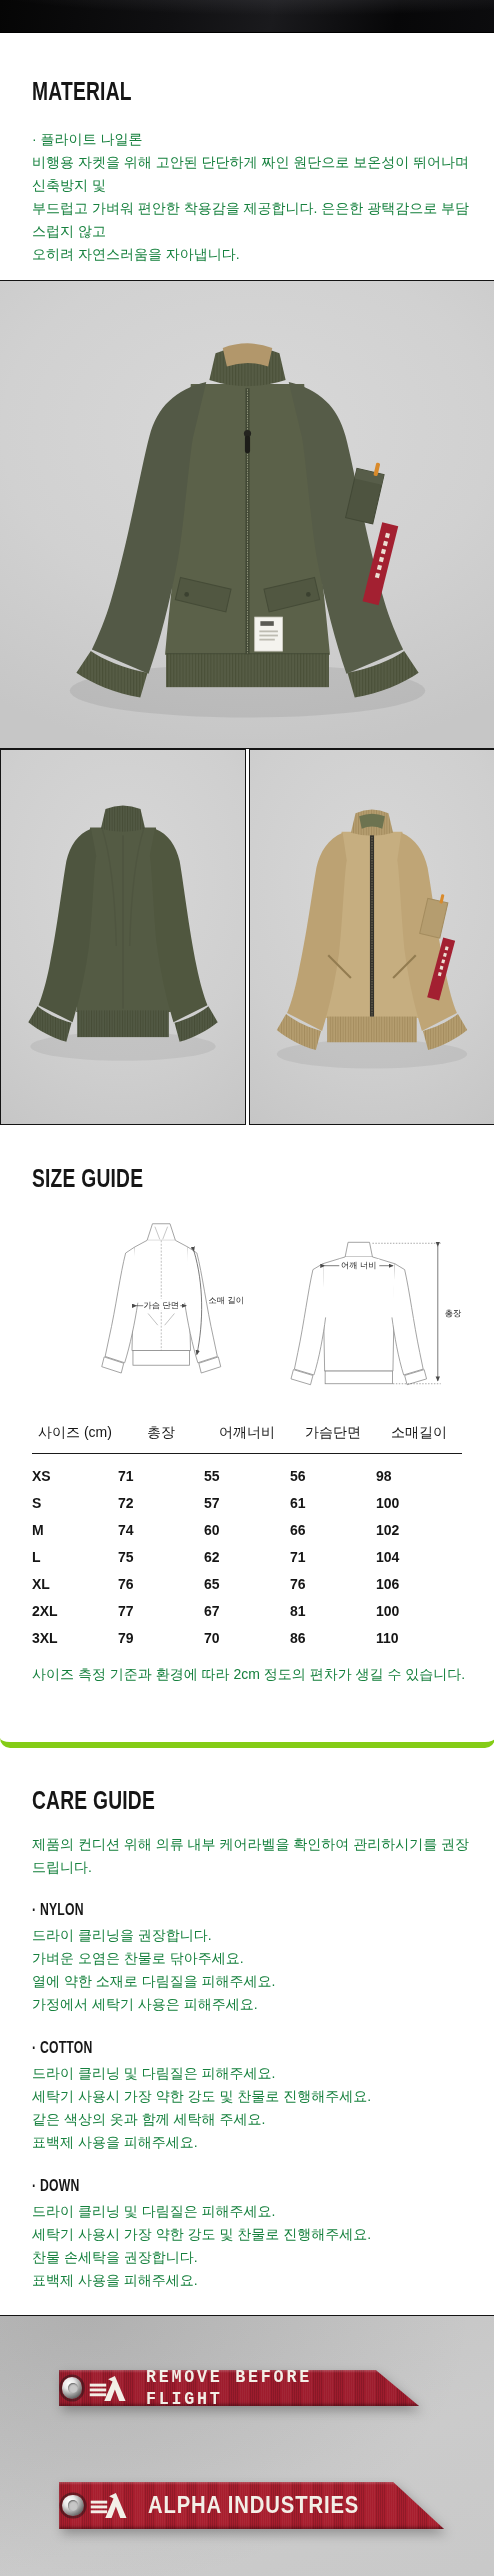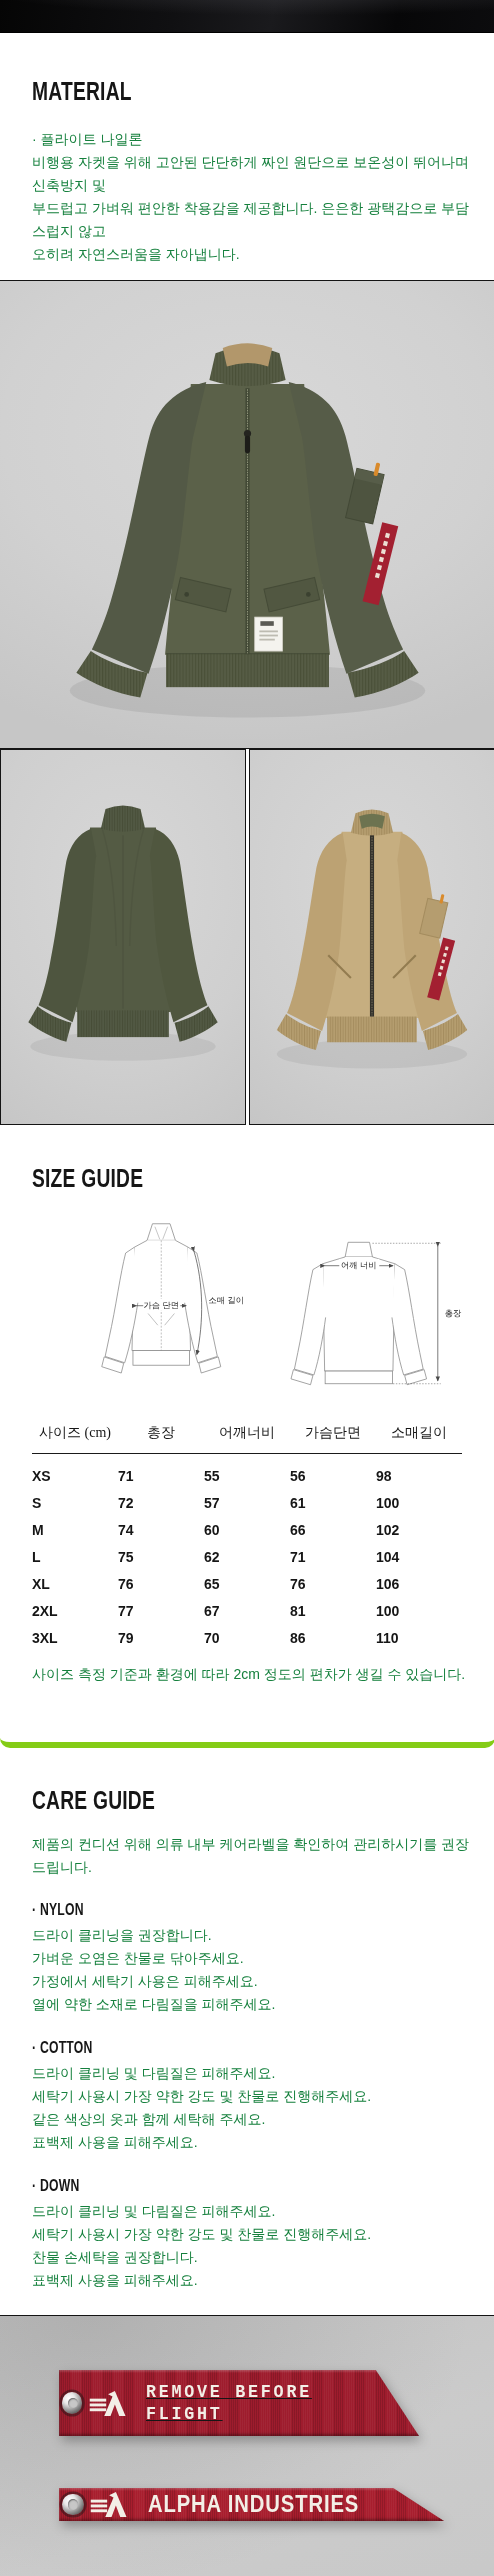--- a/index.html
+++ b/index.html
@@ -29,21 +29,21 @@
   .photo-lg { height:469px; width:495px; border-top:1px solid #141414; border-bottom:1px solid #141414;
     background: radial-gradient(90% 70% at 50% 32%, #d8d8d8 0%, #d1d1d1 55%, #c6c6c6 100%); overflow:hidden; }
   .photo-pair { height:376px; width:495px; display:flex; gap:2.6px; background:#fff; }
   .photo-pair .pane { flex:1 1 0; border:1px solid #141414;
     background: radial-gradient(95% 80% at 50% 35%, #d7d7d7 0%, #cfcfcf 60%, #c5c5c5 100%); overflow:hidden; }
 
   
   .sec-size { height:623px; padding-top:40px; border-bottom:6px solid #84cc16; }
   .diagram-wrap { margin-top:14.4px; }
   .size-table { width:430px; margin-top:18.5px; font-size:14px; }
-  .size-table .hrow { display:grid; grid-template-columns:repeat(5,1fr); text-align:center; padding-bottom:11.3px;font-family:Liberation Serif, serif; }
+  .size-table .hrow { display:grid; grid-template-columns:repeat(5,1fr); text-align:center; padding-bottom:11.3px; }
   .size-table .hd { font-weight:400; }
   .size-table .rows { border-top:1px solid #1a1a1a; padding-top:8.2px; }
   .size-table .row { display:grid; grid-template-columns:repeat(5,1fr); text-align:left; height:27px; align-items:center;font-weight:bold; }
   .size-note { margin-top:12px; }
 
   
   .sec-care { height:567px; padding-top:39px; }
   .sec-care .intro { margin-top:19.6px; }
   .care-block { margin-top:21.6px; }
   .care-block .sub-title { margin-bottom:5.2px; }
@@ -53,23 +53,23 @@
     border-top:1px solid #141414; border-bottom:1px solid #141414;
     background:
       radial-gradient(140% 120% at 18% 0%, rgba(90,90,90,.18), rgba(0,0,0,0) 55%),
       linear-gradient(160deg,#c2c2c2 0%, #cbcbcb 45%, #c7c7c7 100%);
     overflow:hidden; }
   .tag { position:absolute; left:59px; display:flex; align-items:center;
     filter:drop-shadow(3.6px 5.2px 5.2px rgba(0,0,0,.28)); }
   .tag .rib-tex { position:absolute; inset:0; opacity:.85;
     background:repeating-linear-gradient(90deg, rgba(0,0,0,.16) 0 0.5px, rgba(255,255,255,.05) 0.5px 1px, rgba(0,0,0,0) 1px 2.1px); }
   .tag .edge { position:absolute; inset:0; box-shadow:inset 0 1.5px 2.1px rgba(255,255,255,.22), inset 0 -2.1px 3.1px rgba(0,0,0,.35); }
-  .tag1 { top:54px; width:360px; height:66px;text-decoration:underline; }
+  .tag1 { top:54px; width:360px; height:36px; }
   .tag1 .shape { clip-path:polygon(0 0, 88% 0, 100% 100%, 0 100%); }
-  .tag2 { top:172px; width:385px; height:33px; }
+  .tag2 { top:166px; width:385px; height:47px; }
   .tag2 .shape { clip-path:polygon(0 0, 86.8% 0, 100% 100%, 0 100%); }
   .shape { position:absolute; inset:0; }
   .tag-inner { position:relative; display:flex; align-items:center; width:100%; height:100%; }
   .grommet { position:relative; width:21.6px; height:21.6px; margin-left:3.1px; border-radius:50%;
     background:radial-gradient(circle at 35% 30%, #ffffff 0%, #e8e8e8 28%, #9f9f9f 55%, #5f5f5f 78%, #3a3a3a 100%);
     box-shadow:0 0 0 2.6px rgba(20,20,20,.45); }
   .grommet::after { content:""; position:absolute; left:5.7px; top:5.7px; width:10.3px; height:10.3px; border-radius:50%;
     background:#c7c7c7; box-shadow:inset 0.5px 1px 1.5px rgba(0,0,0,.5); }
   .alpha-logo { margin-left:6.2px; flex:0 0 auto; }
   .tag-text { color:#f3efe7; font-weight:800; display:inline-block; transform:scaleX(.88); transform-origin:left center; }
@@ -334,22 +334,22 @@
 <section class="sec-care pad">
   <h2 class="h-big"><span class="disp">CARE GUIDE</span></h2>
   <div class="k intro">제품의 컨디션 위해 의류 내부 케어라벨을 확인하여 관리하시기를 권장드립니다.</div>
 
   <div class="care-block">
     <div class="sub-title"><span class="disp">· NYLON</span></div>
     <div>
 
     <div class="k">드라이 클리닝을 권장합니다.</div>
         <div class="k">가벼운 오염은 찬물로 닦아주세요.</div>
+        <div class="k">열에 약한 소재로 다림질을 피해주세요.</div>
         <div class="k">가정에서 세탁기 사용은 피해주세요.</div>
-        <div class="k">열에 약한 소재로 다림질을 피해주세요.</div>
       </div>
   </div>
 
   <div class="care-block">
     <div class="sub-title"><span class="disp">· COTTON</span></div>
     <div>
 
     <div class="k">드라이 클리닝 및 다림질은 피해주세요.</div>
         <div class="k">세탁기 사용시 가장 약한 강도 및 찬물로 진행해주세요.</div>
         <div class="k">같은 색상의 옷과 함께 세탁해 주세요.</div>

